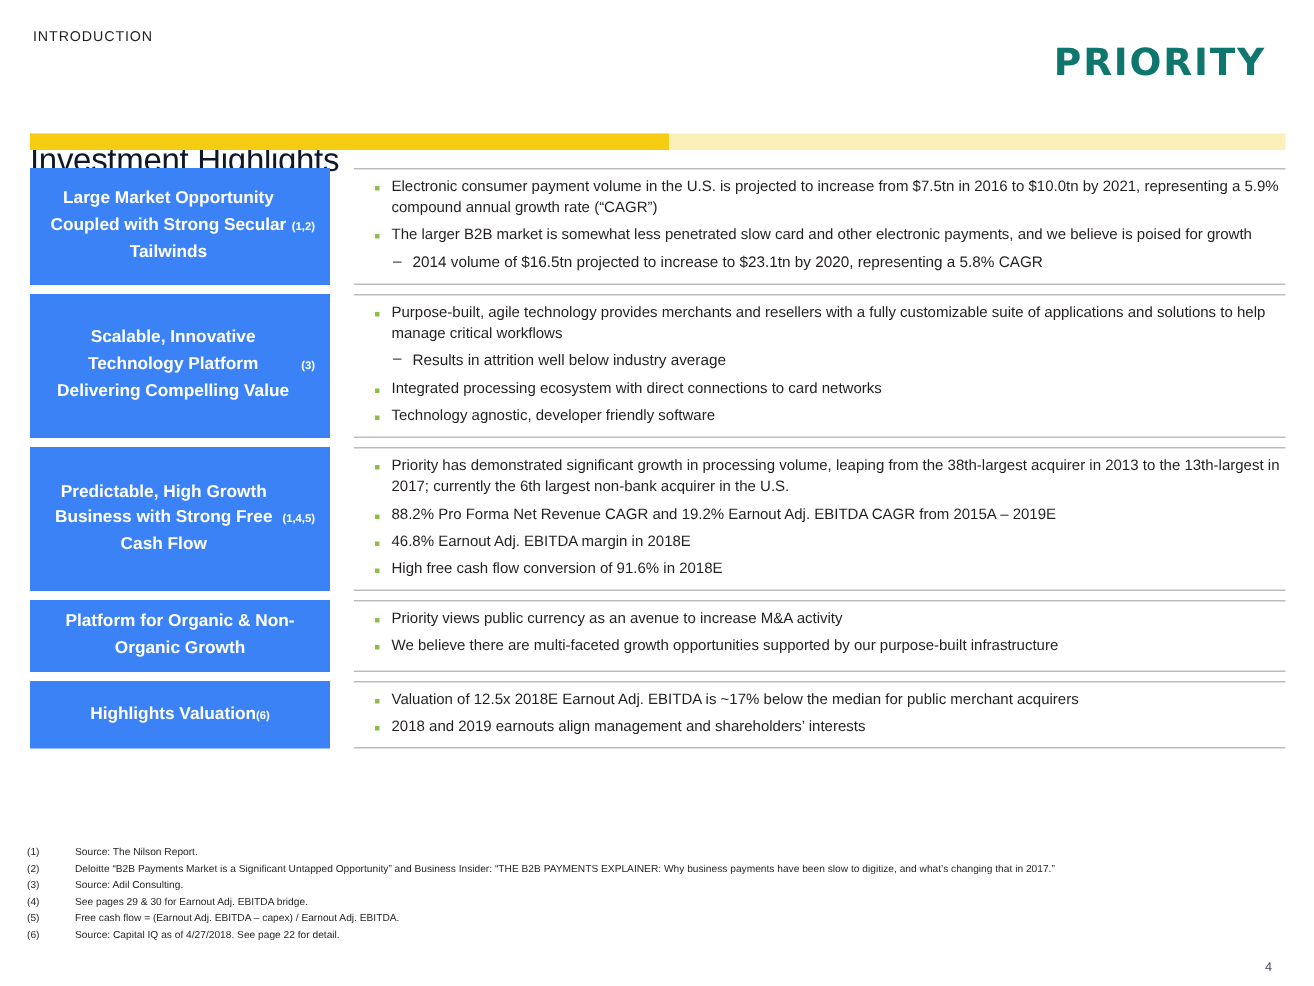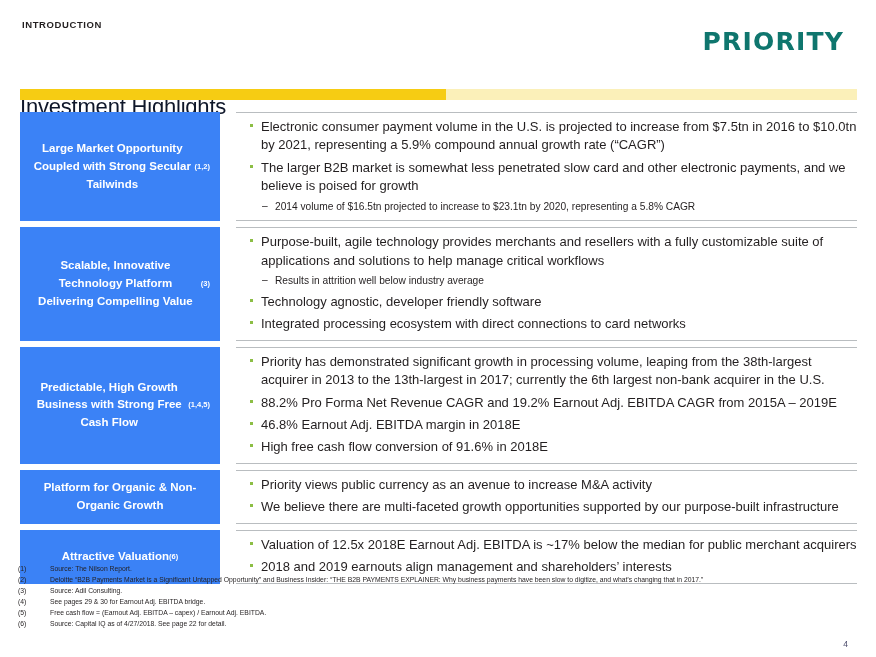--- a/index.html
+++ b/index.html
@@ -18,21 +18,21 @@
     background: #ffffff;
     overflow: hidden;
   }
 
   
   .eyebrow {
     position: absolute;
     left: 22px;
     top: 19px;
     font-size: 9.5px;
-    font-weight: bold;
+    font-weight: normal;
     letter-spacing: 0.6px;
     color: #231f20;
   }
   .brand {
     position: absolute;
     right: 32px;
     top: 27px;
     font-size: 25px;
     font-weight: bold;
     letter-spacing: 1.2px;
@@ -112,21 +112,21 @@
 
   ul.bullets {
     list-style: none;
     margin: 0;
     padding: 0;
   }
   ul.bullets > li {
     position: relative;
     padding-left: 13px;
     margin: 0 0 4px 0;
-    font-size: 13px;
+    font-size: 10px;
     line-height: 1.42;
     color: #231f20;
   }
   ul.bullets > li:last-child { margin-bottom: 0; }
   ul.bullets > li.lvl1::before {
     content: "";
     position: absolute;
     left: 2px;
     top: 6px;
     width: 3px;
@@ -199,22 +199,22 @@
       </div>
       <div class="row">
         <div class="label-box">
           <span>Scalable, Innovative Technology Platform Delivering Compelling Value</span>
           <sup>(3)</sup>
         </div>
         <div class="content">
           <ul class="bullets">
             <li class="lvl1">Purpose-built, agile technology provides merchants and resellers with a fully customizable suite of applications and solutions to help manage critical workflows</li>
             <li class="lvl2">Results in attrition well below industry average</li>
+            <li class="lvl1">Integrated processing ecosystem with direct connections to card networks</li>
             <li class="lvl1">Technology agnostic, developer friendly software</li>
-            <li class="lvl1">Integrated processing ecosystem with direct connections to card networks</li>
           </ul>
         </div>
       </div>
       <div class="row">
         <div class="label-box">
           <span>Predictable, High Growth Business with Strong Free Cash Flow</span>
           <sup>(1,4,5)</sup>
         </div>
         <div class="content">
           <ul class="bullets">
@@ -231,21 +231,21 @@
         </div>
         <div class="content">
           <ul class="bullets">
             <li class="lvl1">Priority views public currency as an avenue to increase M&amp;A activity</li>
             <li class="lvl1">We believe there are multi-faceted growth opportunities supported by our purpose-built infrastructure</li>
           </ul>
         </div>
       </div>
       <div class="row">
         <div class="label-box">
-          <span>Attractive Valuation</span>
+          <span>Highlights Valuation</span>
           <sup>(6)</sup>
         </div>
         <div class="content">
           <ul class="bullets">
             <li class="lvl1">Valuation of 12.5x 2018E Earnout Adj. EBITDA is ~17% below the median for public merchant acquirers</li>
             <li class="lvl1">2018 and 2019 earnouts align management and shareholders’ interests</li>
           </ul>
         </div>
       </div>
     </div>

